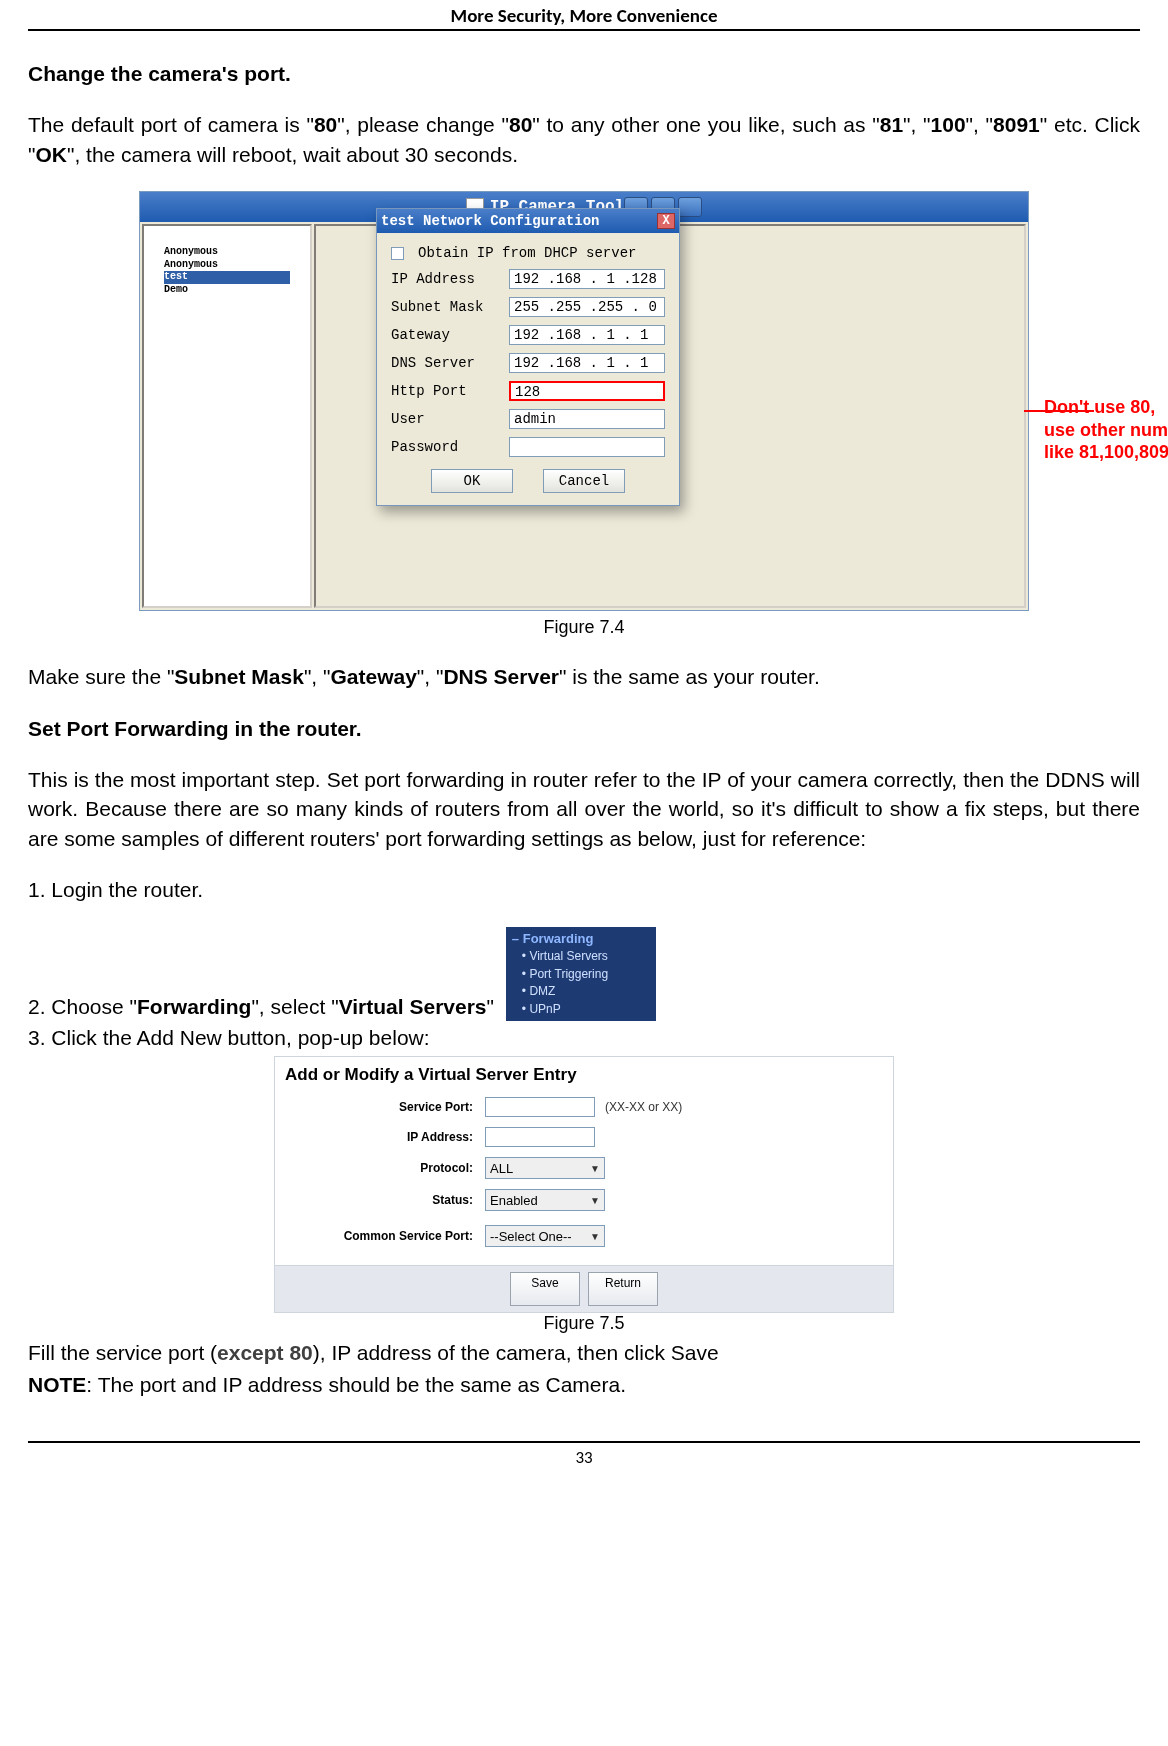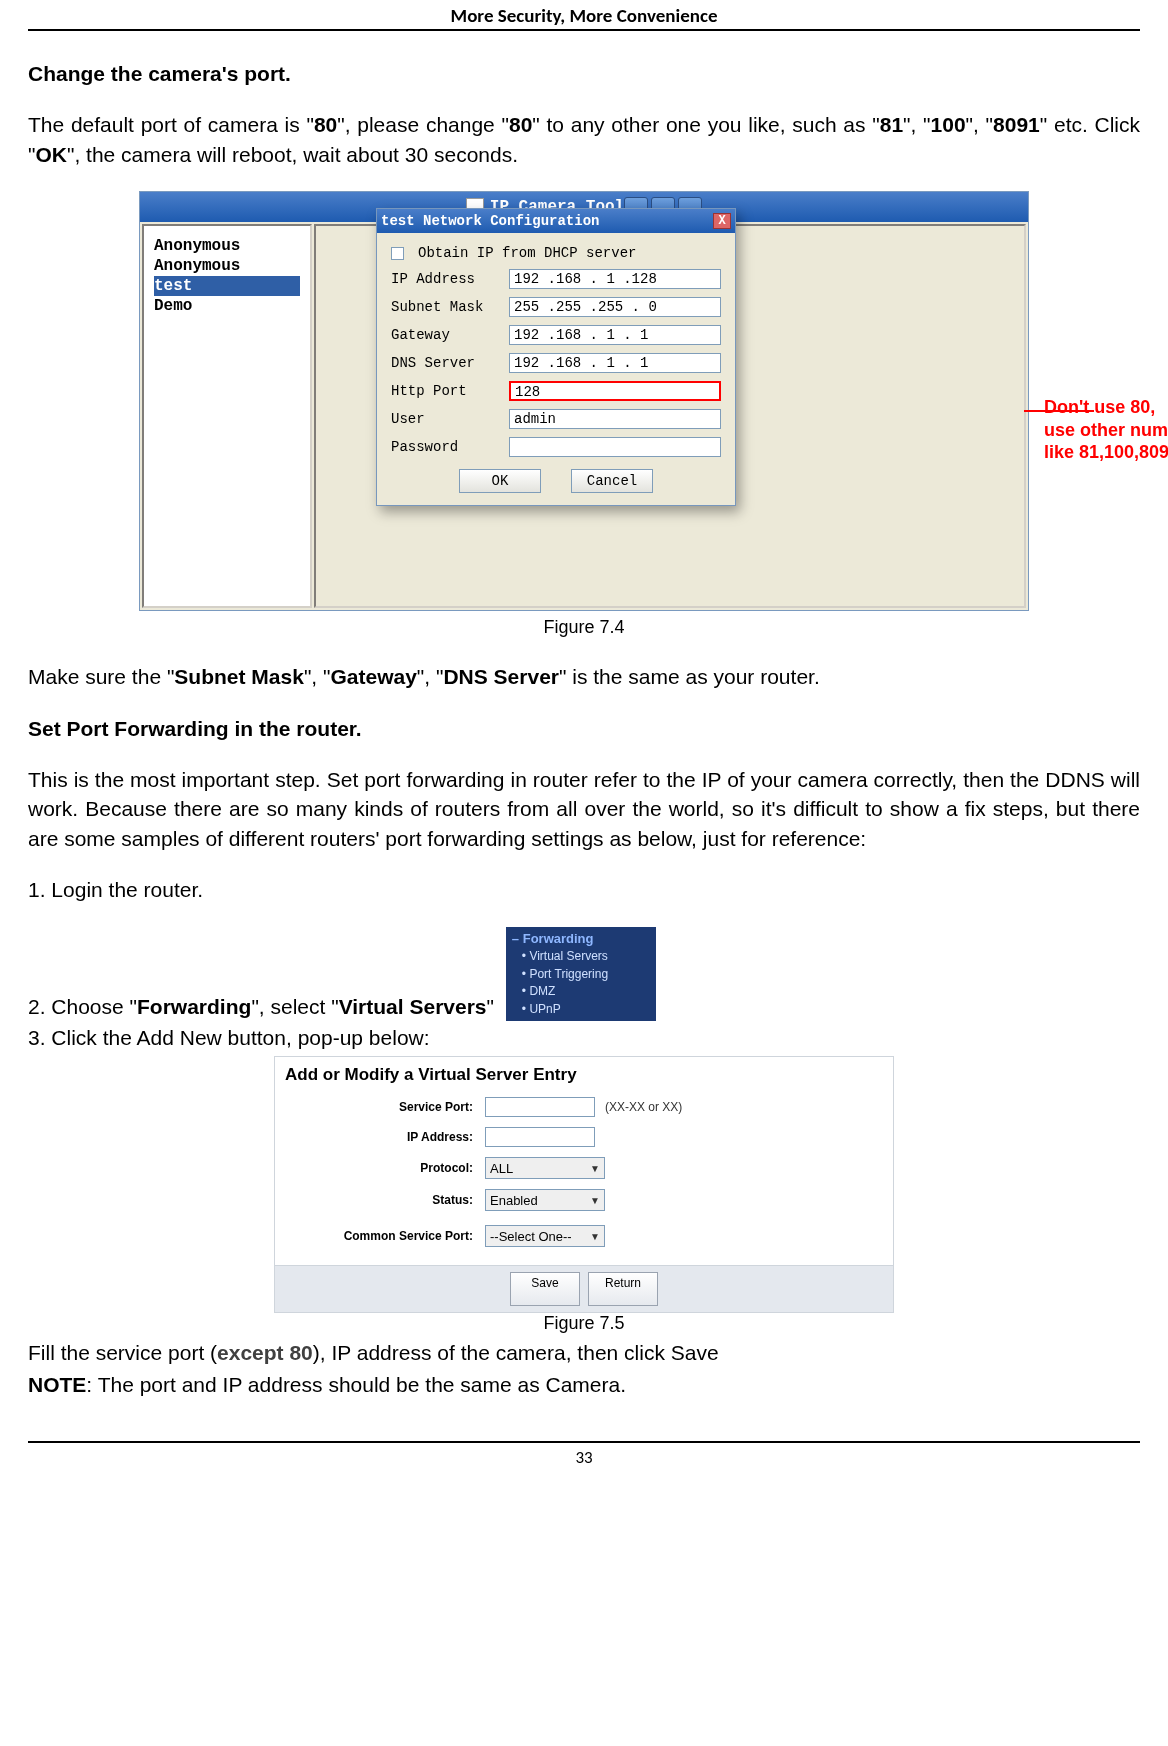--- a/index.html
+++ b/index.html
@@ -50,27 +50,27 @@
     display:flex; align-items:center; padding:0 6px;
     justify-content:center;
   }
   .win-title-left{display:flex;align-items:center;gap:6px}
   .win-icon{width:18px;height:18px;background:#fff;border:1px solid #999}
   .win-btns{display:flex;gap:3px}
   .win-btn{width:24px;height:20px;background:linear-gradient(#6ea0dd,#3b72c0);border:1px solid #2a4e84;border-radius:3px}
   .win-main{display:flex;height:calc(100% - 30px);background:#ece9d8}
   .win-list{
     width:170px; background:#fff; border:2px inset #d4d0c8;
-    margin:2px; padding:10px; font-size:16px; line-height:1.25;
+    margin:2px; padding:20px; font-size:10px; line-height:1.25;
     font-weight:bold;
   }
   .win-list .sel{background:#2f5fa6;color:#fff}
   .win-canvas{flex:1;position:relative;background:#ece9d8;border:2px inset #d4d0c8;margin:2px 2px 2px 0}
   .dlg{
-    position:absolute; left:60px; top:-18px; width:360px;
+    position:absolute; left:60px; top:-18px; width:304px;
     background:#ece9d8; border:1px solid #7797bd;
     box-shadow:4px 6px 12px rgba(0,0,0,.35);
     font-family:"Courier New",monospace; font-size:14px;
   }
   .dlg-title{
     height:24px;
     background:linear-gradient(#4a7ec9,#1e5bb0);
     color:#fff; font-weight:bold;
     display:flex;align-items:center;justify-content:space-between;
     padding:0 4px;font-size:14px;

